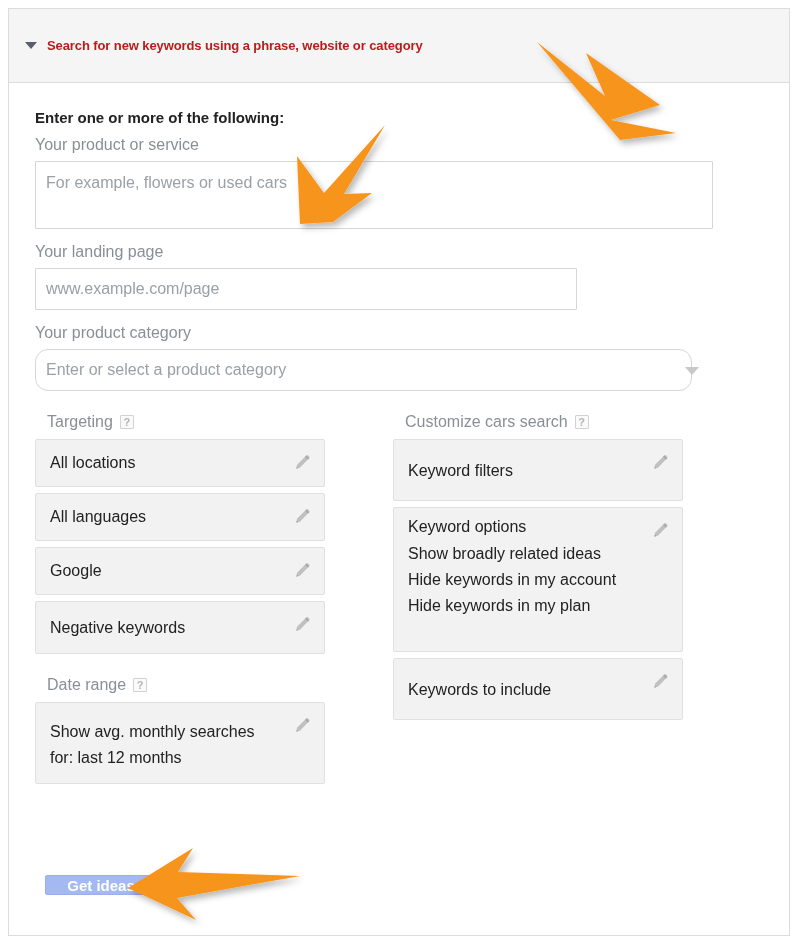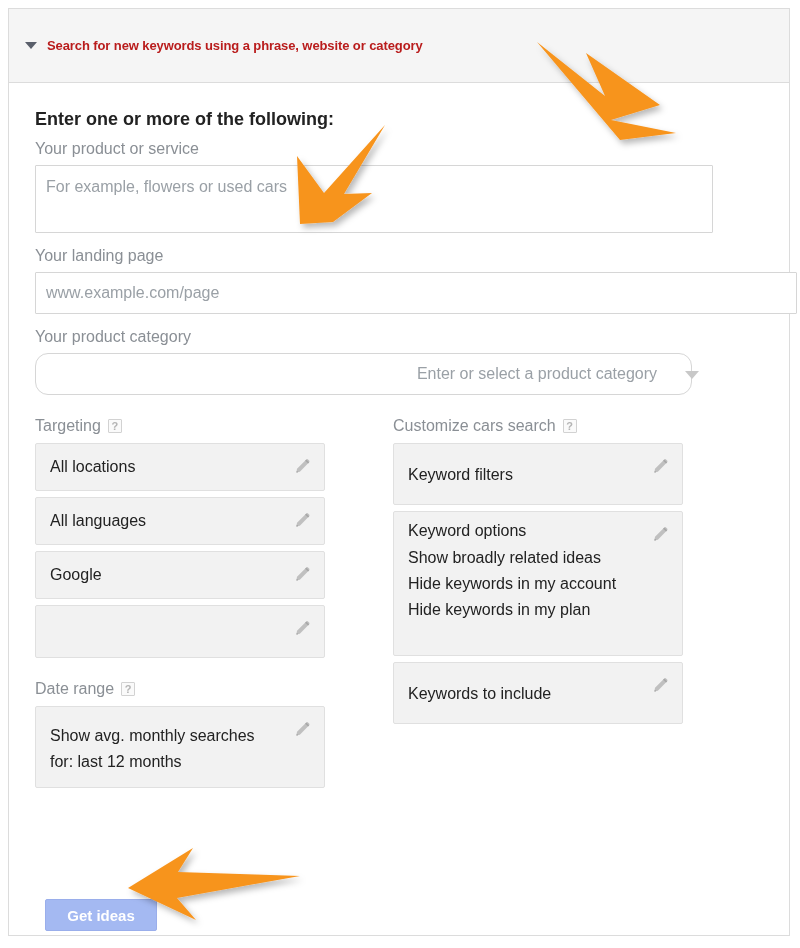--- a/index.html
+++ b/index.html
@@ -58,21 +58,21 @@
 
   
   .panel-body {
     padding: 26px 0 0 26px;
     position: relative;
     height: 852px;
     box-sizing: border-box;
   }
 
   .intro-label {
-    font-size: 18px;
+    font-size: 15px;
     font-weight: bold;
     color: #222;
     margin: 0 0 10px 0;
   }
 
   .field-label {
     font-size: 16px;
     color: #8a8f95;
     margin: 0 0 7px 0;
     font-weight: normal;
@@ -91,21 +91,21 @@
     font-size: 16px;
     color: #000000;
     padding: 12px 10px;
     resize: none;
     outline: none;
     display: block;
   }
   .text-area::placeholder { color: #9aa0a6; opacity: 1; }
 
   .text-input {
-    width: 762px;
+    width: 542px;
     height: 42px;
     box-sizing: border-box;
     border: 1px solid #d6d6d6;
     background: #fff;
     border-radius: 1px;
     font-family: "Liberation Sans", sans-serif;
     font-size: 16px;
     color: #9aa0a6;
     padding: 0 10px;
     outline: none;
@@ -124,21 +124,20 @@
     box-sizing: border-box;
     border: 1px solid #d6d6d6;
     background: #fff;
     border-radius: 13px;
     font-size: 16px;
     color: #9aa0a6;
     padding: 0 34px 0 10px;
     line-height: 40px;
     white-space: nowrap;
     overflow: hidden;
-    text-align: right;
   }
   .select-caret {
     position: absolute;
     right: 14px;
     top: 18px;
     width: 0; height: 0;
     border-left: 7px solid transparent;
     border-right: 7px solid transparent;
     border-top: 8px solid #c8c8c8;
   }
@@ -147,21 +146,21 @@
   .columns {
     display: flex;
     margin-top: 22px;
   }
   .col-left  { width: 358px; }
   .col-right { width: 300px; }
 
   .group-title {
     font-size: 16px;
     color: #8a8f95;
-    margin: 0 0 8px 0;
+    margin: 0 0 8px 12px;
     display: flex;
     align-items: center;
   }
 
   .help-badge {
     display: inline-block;
     width: 14px;
     height: 14px;
     line-height: 13px;
     text-align: center;
@@ -209,32 +208,31 @@
   }
 
   .group-spacer { height: 16px; }
 
   
   .get-ideas-btn {
     position: absolute;
     left: 36px;
     top: 866px;
     width: 112px;
-    height: 32px;
+    height: 20px;
     background: #a4b9f2;
     border: 1px solid #9aaeeb;
     border-radius: 2px;
     color: #ffffff;
     font-size: 15px;
     font-weight: bold;
     font-family: "Liberation Sans", sans-serif;
     cursor: pointer;
     padding: 0;
     box-sizing: border-box;
-    margin-top: 24px;
   }
 
   
   .arrow-layer {
     position: absolute;
     left: 0; top: 0;
     width: 800px; height: 948px;
     pointer-events: none;
   }
 </style>
@@ -300,20 +298,21 @@
         <div class="card">
           <div class="card-title">Google</div>
           <svg class="pencil" viewBox="0 0 24 24">
             <path d="M3.2 20.8l4.6-1.3L20.2 7.1a1.6 1.6 0 0 0 0-2.3l-1.5-1.5a1.6 1.6 0 0 0-2.3 0L4 15.6l-0.8 5.2z" fill="#c0c0c0"></path>
             <path d="M16.4 3.3l-1.6 1.6 3.9 3.9 1.6-1.6z" fill="#a8a8a8"></path>
             <path d="M3.2 20.8l2.3-0.6-1.7-1.7z" fill="#8f8f8f"></path>
           </svg>
         </div>
 
         <div class="card" style="min-height:53px;padding-top:15px;">
+          <div class="card-title bold">Negative keywords</div>
           <svg class="pencil" viewBox="0 0 24 24">
             <path d="M3.2 20.8l4.6-1.3L20.2 7.1a1.6 1.6 0 0 0 0-2.3l-1.5-1.5a1.6 1.6 0 0 0-2.3 0L4 15.6l-0.8 5.2z" fill="#c0c0c0"></path>
             <path d="M16.4 3.3l-1.6 1.6 3.9 3.9 1.6-1.6z" fill="#a8a8a8"></path>
             <path d="M3.2 20.8l2.3-0.6-1.7-1.7z" fill="#8f8f8f"></path>
           </svg>
         </div>
 
         <div class="group-spacer"></div>
 
         <div class="group-title">

